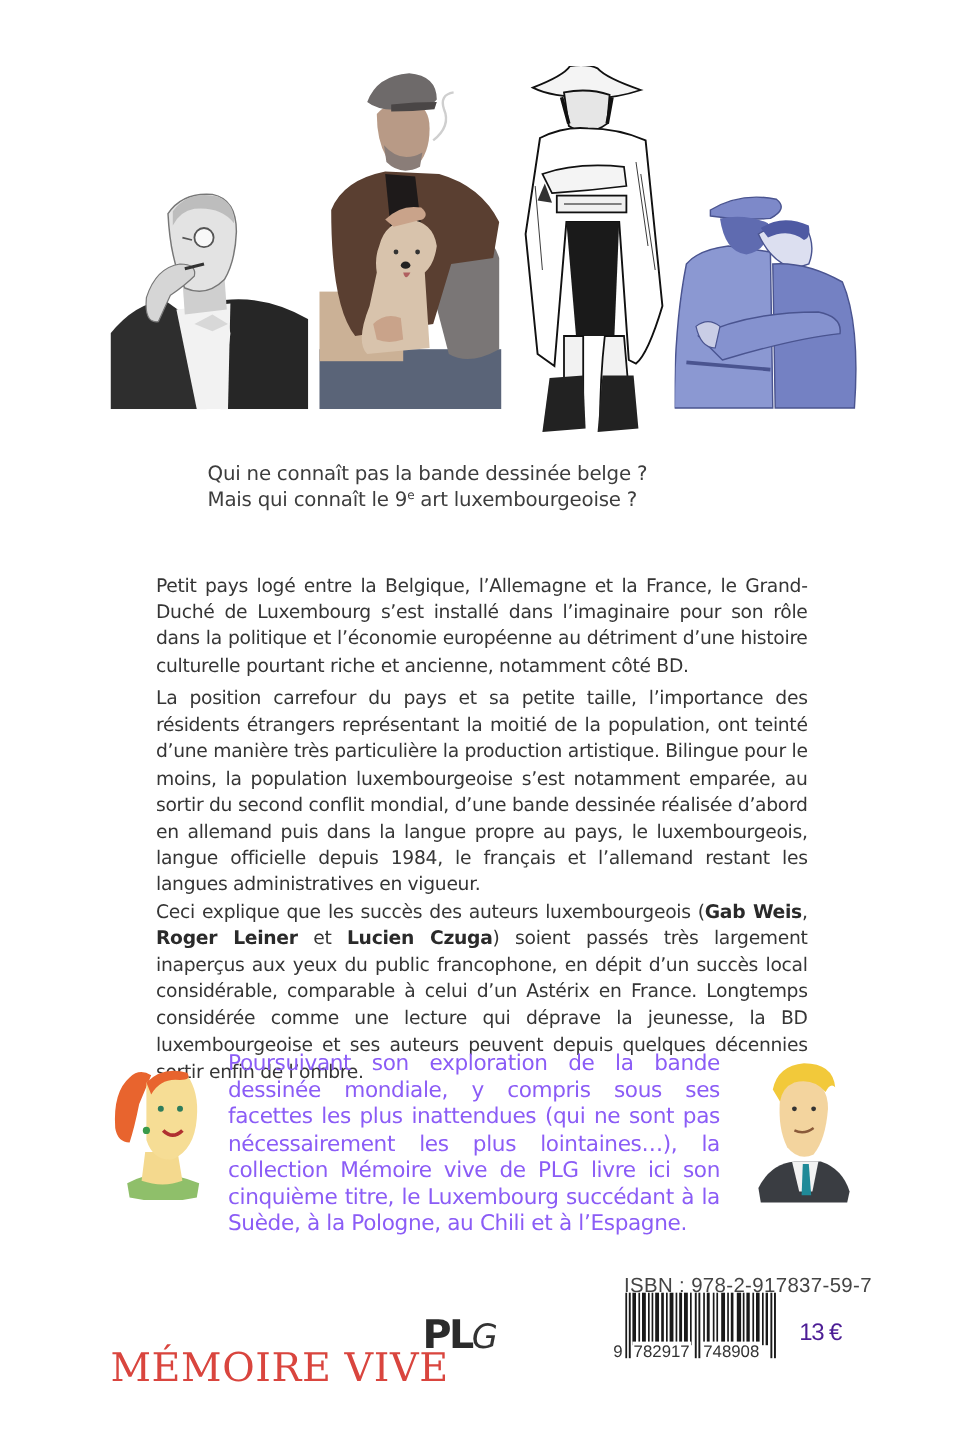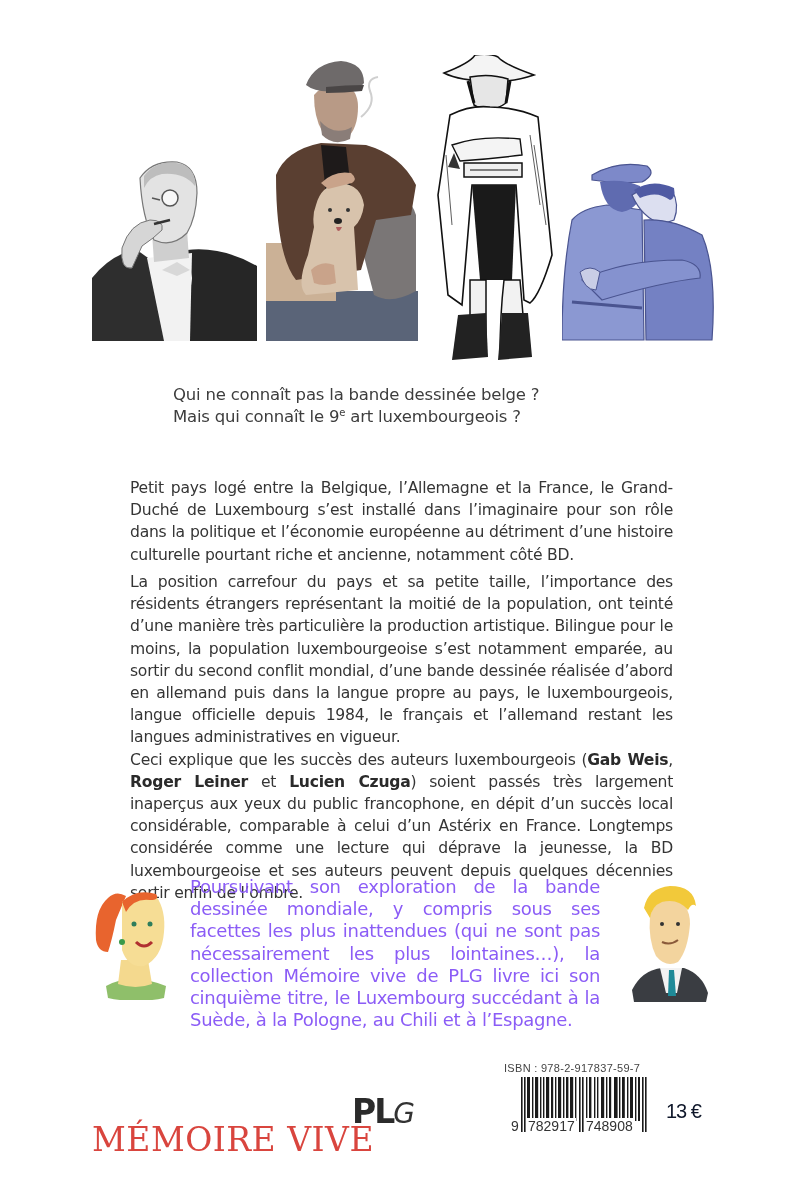--- a/index.html
+++ b/index.html
@@ -9,24 +9,24 @@
   .panel { position:absolute; overflow:hidden; }
   .intro { position:absolute; left:173px; top:384px; font-size:16.5px; line-height:22px; color:#3d3d3d; letter-spacing:-0.2px; }
   .intro sup { font-size:10px; vertical-align:6px; line-height:0; }
   .body-col { position:absolute; left:130px; width:543px; font-size:15.6px; line-height:22.2px; color:#353535; text-align:justify; letter-spacing:-0.25px; }
   .body-col p { margin:0; }
   .body-col b { font-weight:bold; color:#2a2a2a; }
   .bottom-para { position:absolute; left:190px; top:876px; width:410px; font-size:18px; line-height:22.2px; color:#8b5cf6; text-align:justify; letter-spacing:-0.3px; }
   .logo-mv { position:absolute; left:92px; top:1092px; font-family:"DejaVu Serif", serif; font-size:33px; color:#d9453e; letter-spacing:0.5px; line-height:40px;margin-top:28px; }
   .logo-plg { position:absolute; left:352px; top:1092px; font-family:"DejaVu Sans", sans-serif; font-weight:bold; font-size:33px; color:#2b2b2b; line-height:40px; letter-spacing:-2px; }
   .logo-plg .g { font-weight:normal; font-style:italic; font-size:28px; color:#333; letter-spacing:0; }
-  .isbn { position:absolute; left:504px; top:1062px; font-family:"Liberation Sans", sans-serif; font-size:11px; color:#444; letter-spacing:0.3px; }
+  .isbn { position:absolute; left:520px; top:1062px; font-family:"Liberation Sans", sans-serif; font-size:17px; color:#444; letter-spacing:0.3px; }
   .barcode { position:absolute; left:521px; top:1077px; width:130px; height:55px; }
   .barcode-digits { position:absolute; top:1118px; font-family:"Liberation Sans", sans-serif; font-size:14px; color:#333; background:#fff; padding:0 1px; line-height:16px; }
-  .price { position:absolute; left:666px; top:1100px; font-family:"Liberation Sans", sans-serif; font-size:20px; color:#0f172a; letter-spacing:-1px; }
+  .price { position:absolute; left:666px; top:1100px; font-family:"Liberation Sans", sans-serif; font-size:20px; color:#4c1d95; letter-spacing:-1px; }
 </style>
 </head>
 <body>
 
 <div class="panel" style="left:92px; top:158px; width:165px; height:183px;">
   <svg width="165" height="183" viewBox="0 0 165 183">
     <rect width="165" height="183" fill="#ffffff"></rect>
 
     <path d="M0,120 Q20,95 45,92 L70,110 L80,183 L0,183 Z" fill="#2e2e2e"></path>
     <path d="M95,92 Q130,88 165,108 L165,183 L92,183 L100,120 Z" fill="#262626"></path>
@@ -119,21 +119,21 @@
 
     <path d="M20,120 Q60,100 120,100 Q140,104 138,118 Q100,122 40,140 Z" fill="#8592cf" stroke="#4a5490" stroke-width="1.2"></path>
     <path d="M18,112 Q28,104 38,112 L34,130 Q22,130 18,112 Z" fill="#c9cde6" stroke="#4a5490" stroke-width="1"></path>
 
     <path d="M10,142 L80,148" stroke="#4a5490" stroke-width="3"></path>
   </svg>
 </div>
 
 <div class="intro">
   <div>Qui ne connaît pas la bande dessinée belge ?</div>
-  <div><span>Mais qui connaît le 9</span><sup>e</sup><span> art luxembourgeois ?</span></div>
+  <div><span>Mais qui connaît le 9</span><sup>e</sup><span> art luxembourgeoise ?</span></div>
 </div>
 
 <div class="body-col" style="top:461px;margin-top:16px;">
   <p>Petit pays logé entre la Belgique, l’Allemagne et la France, le Grand-Duché de Luxembourg s’est installé dans l’imaginaire pour son rôle dans la politique et l’économie européenne au détriment d’une histoire culturelle pourtant riche et ancienne, notamment côté BD.</p>
 </div>
 
 <div class="body-col" style="top:571px;">
   <p>La position carrefour du pays et sa petite taille, l’importance des résidents étrangers représentant la moitié de la population, ont teinté d’une manière très particulière la production artistique. Bilingue pour le moins, la population luxembourgeoise s’est notamment emparée, au sortir du second conflit mondial, d’une bande dessinée réalisée d’abord en allemand puis dans la langue propre au pays, le luxembourgeois, langue officielle depuis 1984, le français et l’allemand restant les langues administratives en vigueur.</p>
   <p><span>Ceci explique que les succès des auteurs luxembourgeois (</span><b>Gab Weis</b><span>, </span><b>Roger Leiner</b><span> et </span><b>Lucien Czuga</b><span>) soient passés très largement inaperçus aux yeux du public francophone, en dépit d’un succès local considérable, comparable à celui d’un Astérix en France. Longtemps considérée comme une lecture qui déprave la jeunesse, la BD luxembourgeoise et ses auteurs peuvent depuis quelques décennies sortir enfin de l’ombre.</span></p>
 </div>

